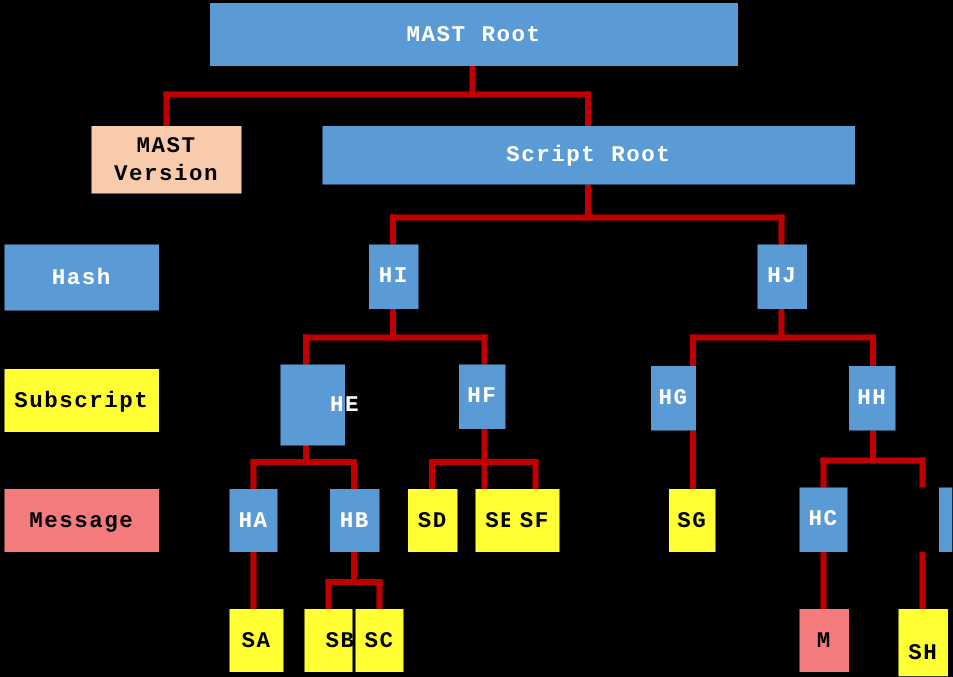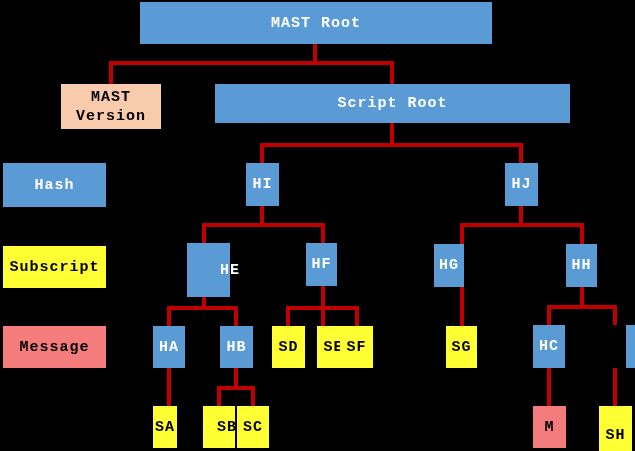--- a/index.html
+++ b/index.html
@@ -44,21 +44,21 @@
   
   .pos-ha{left:153px;top:326px;width:32px;height:42px;}
   .pos-hb{left:220px;top:326px;width:33px;height:42px;}
   .pos-sd{left:272px;top:326px;width:33px;height:42px;}
   .pos-se{left:306px;top:326px;width:33px;height:42px;margin-left:11px;}
   .pos-sf{left:340px;top:326px;width:33px;height:42px;}
   .pos-sg{left:446px;top:326px;width:31px;height:42px;}
   .pos-hc{left:533px;top:325px;width:32px;height:43px;}
   .pos-hd{left:626px;top:325px;width:32px;height:43px;padding-left:44px;}
   
-  .pos-sa{left:153px;top:406px;width:24px;height:42px;}
+  .pos-sa{left:153px;top:406px;width:36px;height:42px;}
   .pos-sb{left:203px;top:406px;width:32px;height:42px;padding-left:16px;}
   .pos-sc{left:237px;top:406px;width:32px;height:42px;}
   .pos-m{left:533px;top:406px;width:33px;height:42px;}
   .pos-sh{left:599px;top:406px;width:33px;height:58px;}
 </style>
 </head>
 <body>
 
 <div class="stage">
 

